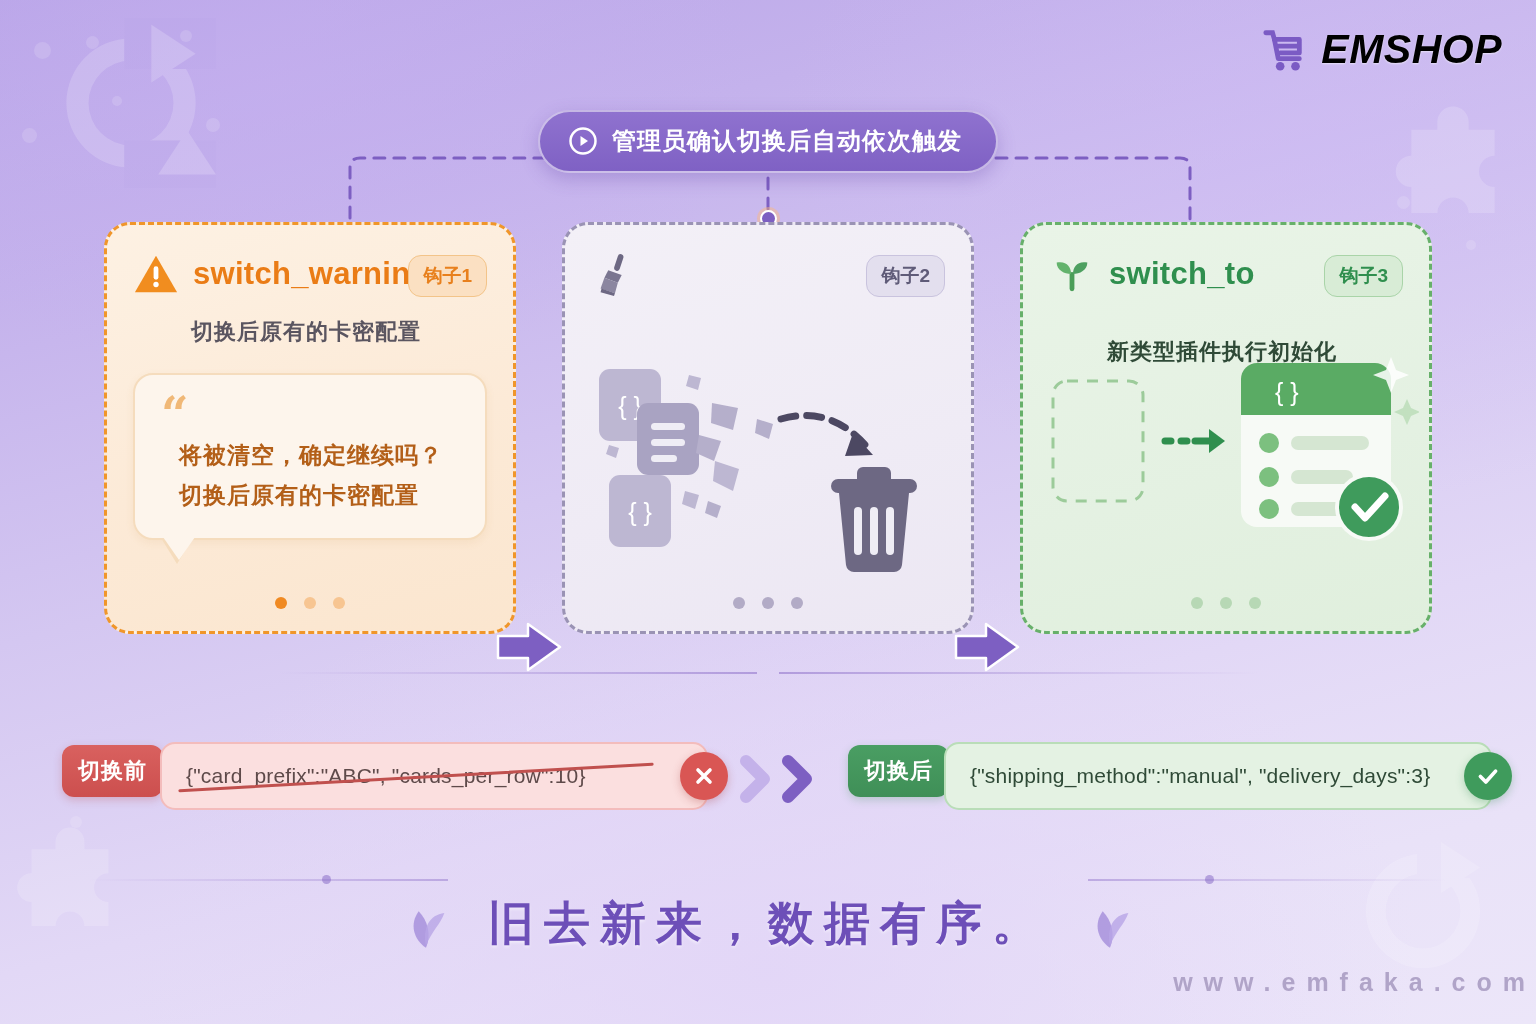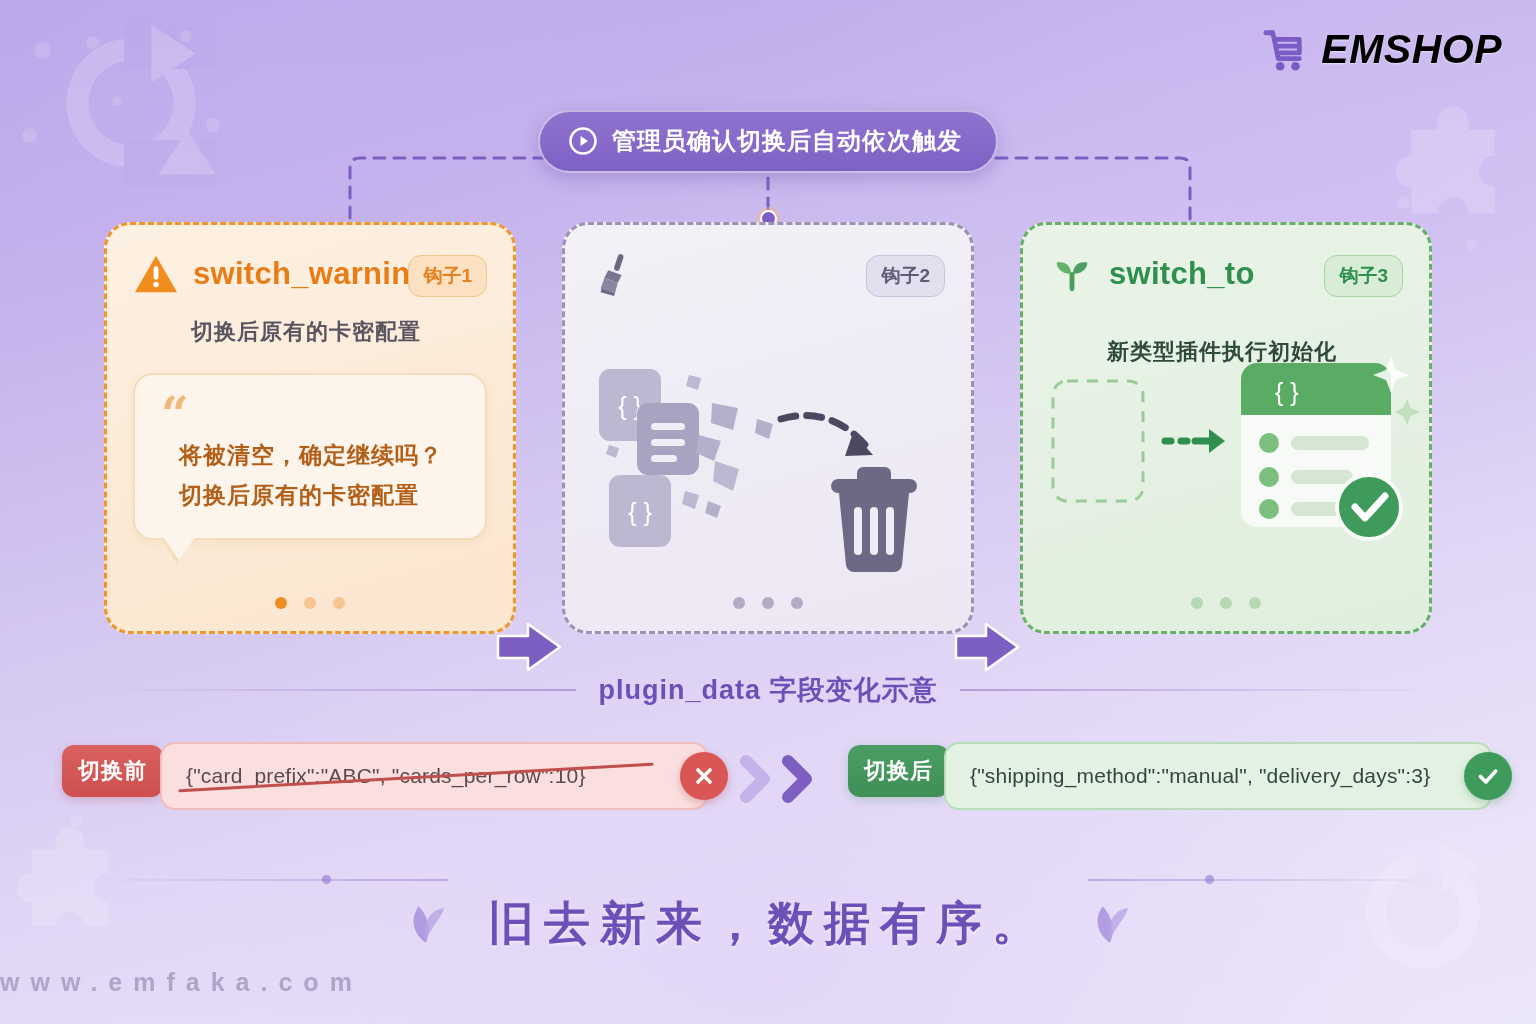--- a/index.html
+++ b/index.html
@@ -127,28 +127,28 @@
   .json-box.after  .json-text { color: #2f4a37; }
   .strike { position: absolute; left: 16px; right: 52px; top: 50%; height: 3px; background: #c0504e;
             transform: rotate(-3.2deg); border-radius: 2px; }
   .badge-circle { position: absolute; right: -22px; top: 50%; transform: translateY(-50%);
                   width: 48px; height: 48px; border-radius: 50%; display: flex; align-items: center; justify-content: center; }
   .badge-circle.x { background: #d95654; box-shadow: 0 3px 8px rgba(170,60,60,.3); }
   .badge-circle.v { background: #3f9b5c; box-shadow: 0 3px 8px rgba(50,140,80,.3); }
   .chev-wrap { position: absolute; left: 738px; top: 8px; display: flex; gap: 4px; }
 
   
-  .tagline { position: absolute; top: 893px; left: 0; width: 100%; display: flex; align-items: flex-start; justify-content: center; gap: 40px; }
+  .tagline { position: absolute; top: 893px; left: 0; width: 100%; display: flex; align-items: center; justify-content: center; gap: 40px; }
   .tagline-text { font-size: 46px; font-weight: bold; color: #6d4fb8; letter-spacing: 10px;
                   text-shadow: 0 2px 3px rgba(255,255,255,.5); }
   .foot-rule { position: absolute; top: 879px; height: 2px; width: 360px; }
   .foot-rule.l { left: 88px; background: linear-gradient(90deg, rgba(140,110,200,0), rgba(140,110,200,.45)); }
   .foot-rule.r { right: 88px; background: linear-gradient(90deg, rgba(140,110,200,.45), rgba(140,110,200,0)); }
   .foot-tick { position: absolute; top: 875px; width: 9px; height: 9px; border-radius: 50%; background: rgba(130,100,195,.5); }
-  .site { position: absolute; top: 968px; left: 0; width: 100%; text-align: left;
+  .site { position: absolute; top: 968px; left: 0; width: 100%; text-align: right;
           font-size: 25px; letter-spacing: 11px; color: #b0a4c8; font-weight: bold; }
 </style>
 </head>
 <body>
 
 <div class="bg-layer">
   <svg class="bg-ico" style="left:46px;top:18px;" width="170" height="170" viewBox="0 0 100 100">
     <path fill="#ffffff" d="M50 12a38 38 0 1 0 0 76 38 38 0 0 0 0-76zm0 13a25 25 0 1 1 0 50 25 25 0 0 1 0-50z"></path>
     <rect fill="#b9a5e8" x="46" y="0" width="56" height="30"></rect>
     <rect fill="#b9a5e8" x="46" y="72" width="56" height="30"></rect>
@@ -316,21 +316,20 @@
     <div class="dots">
         <i></i>
         <i></i>
         <i></i>
       </div>
   </div>
 </div>
 
 <div class="divider">
   <span class="ln l"></span>
-  <span class="divider-text">plugin_data 字段变化示意</span>
   <span class="ln r"></span>
 </div>
 
 <div class="compare">
   <span class="tag before">切换前</span>
   <div class="json-box before">
     <span class="json-text">{"card_prefix":"ABC", "cards_per_row":10}</span>
     <span class="strike"></span>
     <span class="badge-circle x">
       <svg width="24" height="24" viewBox="0 0 24 24">

